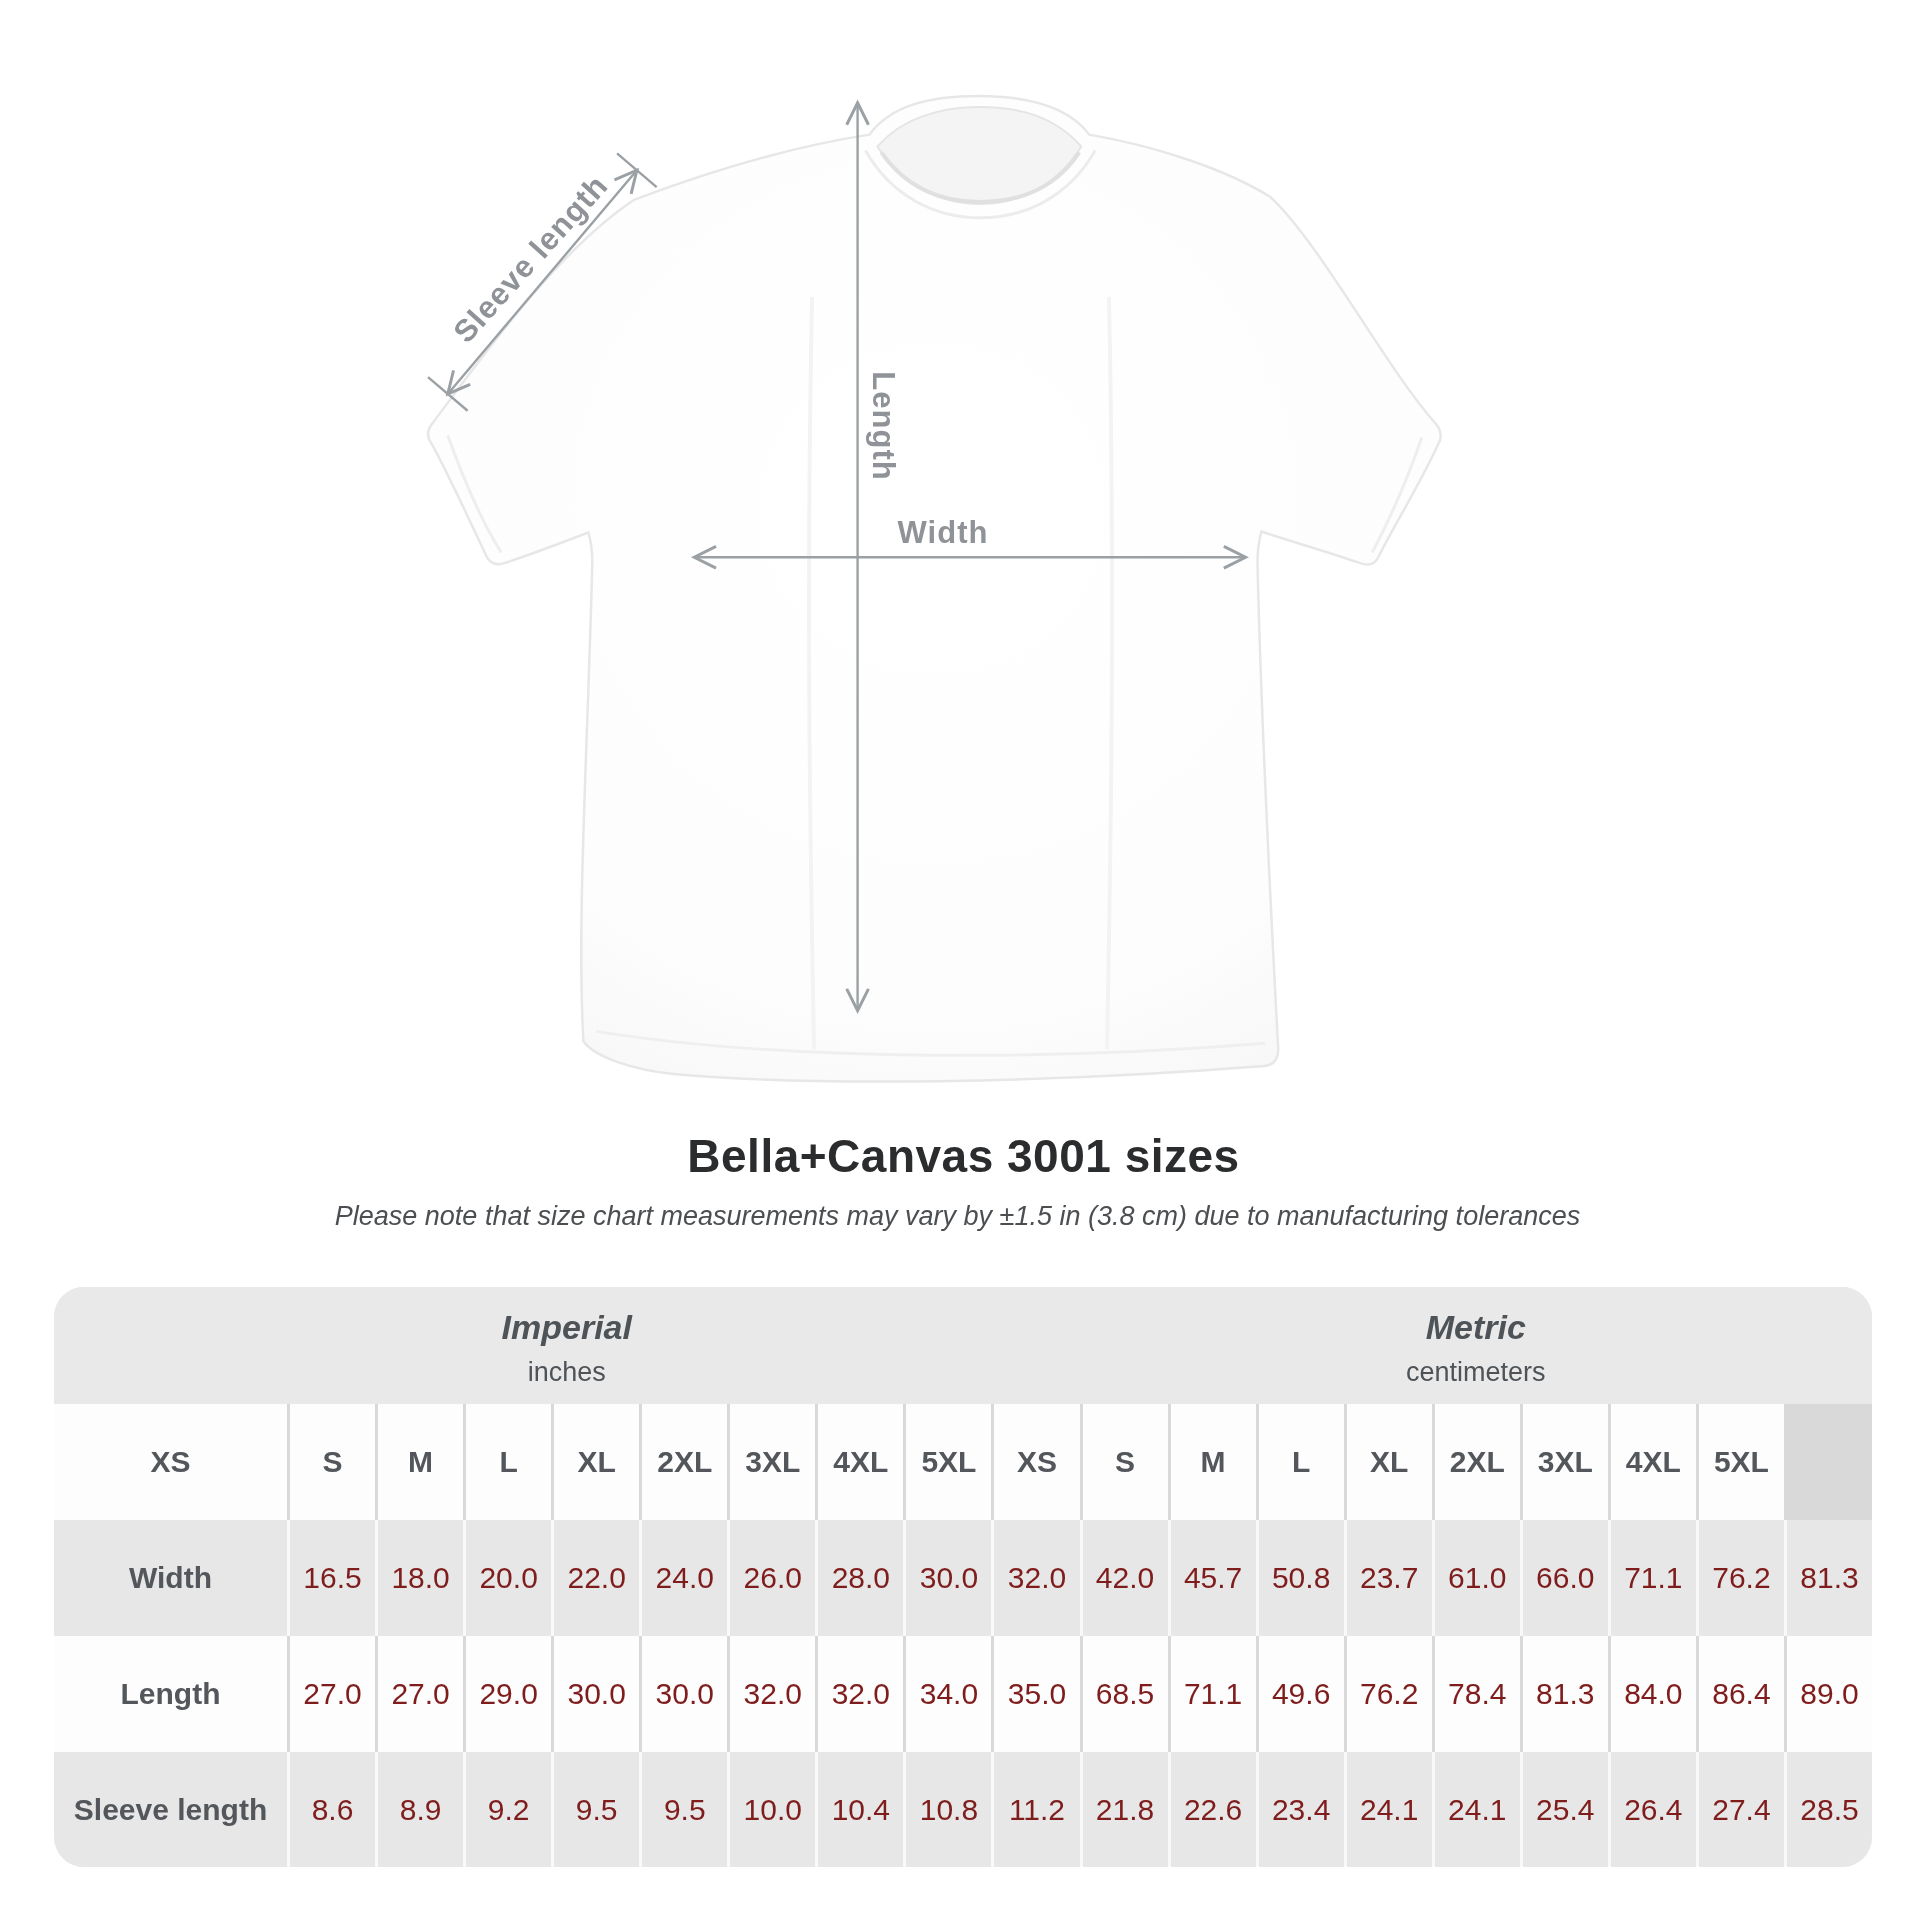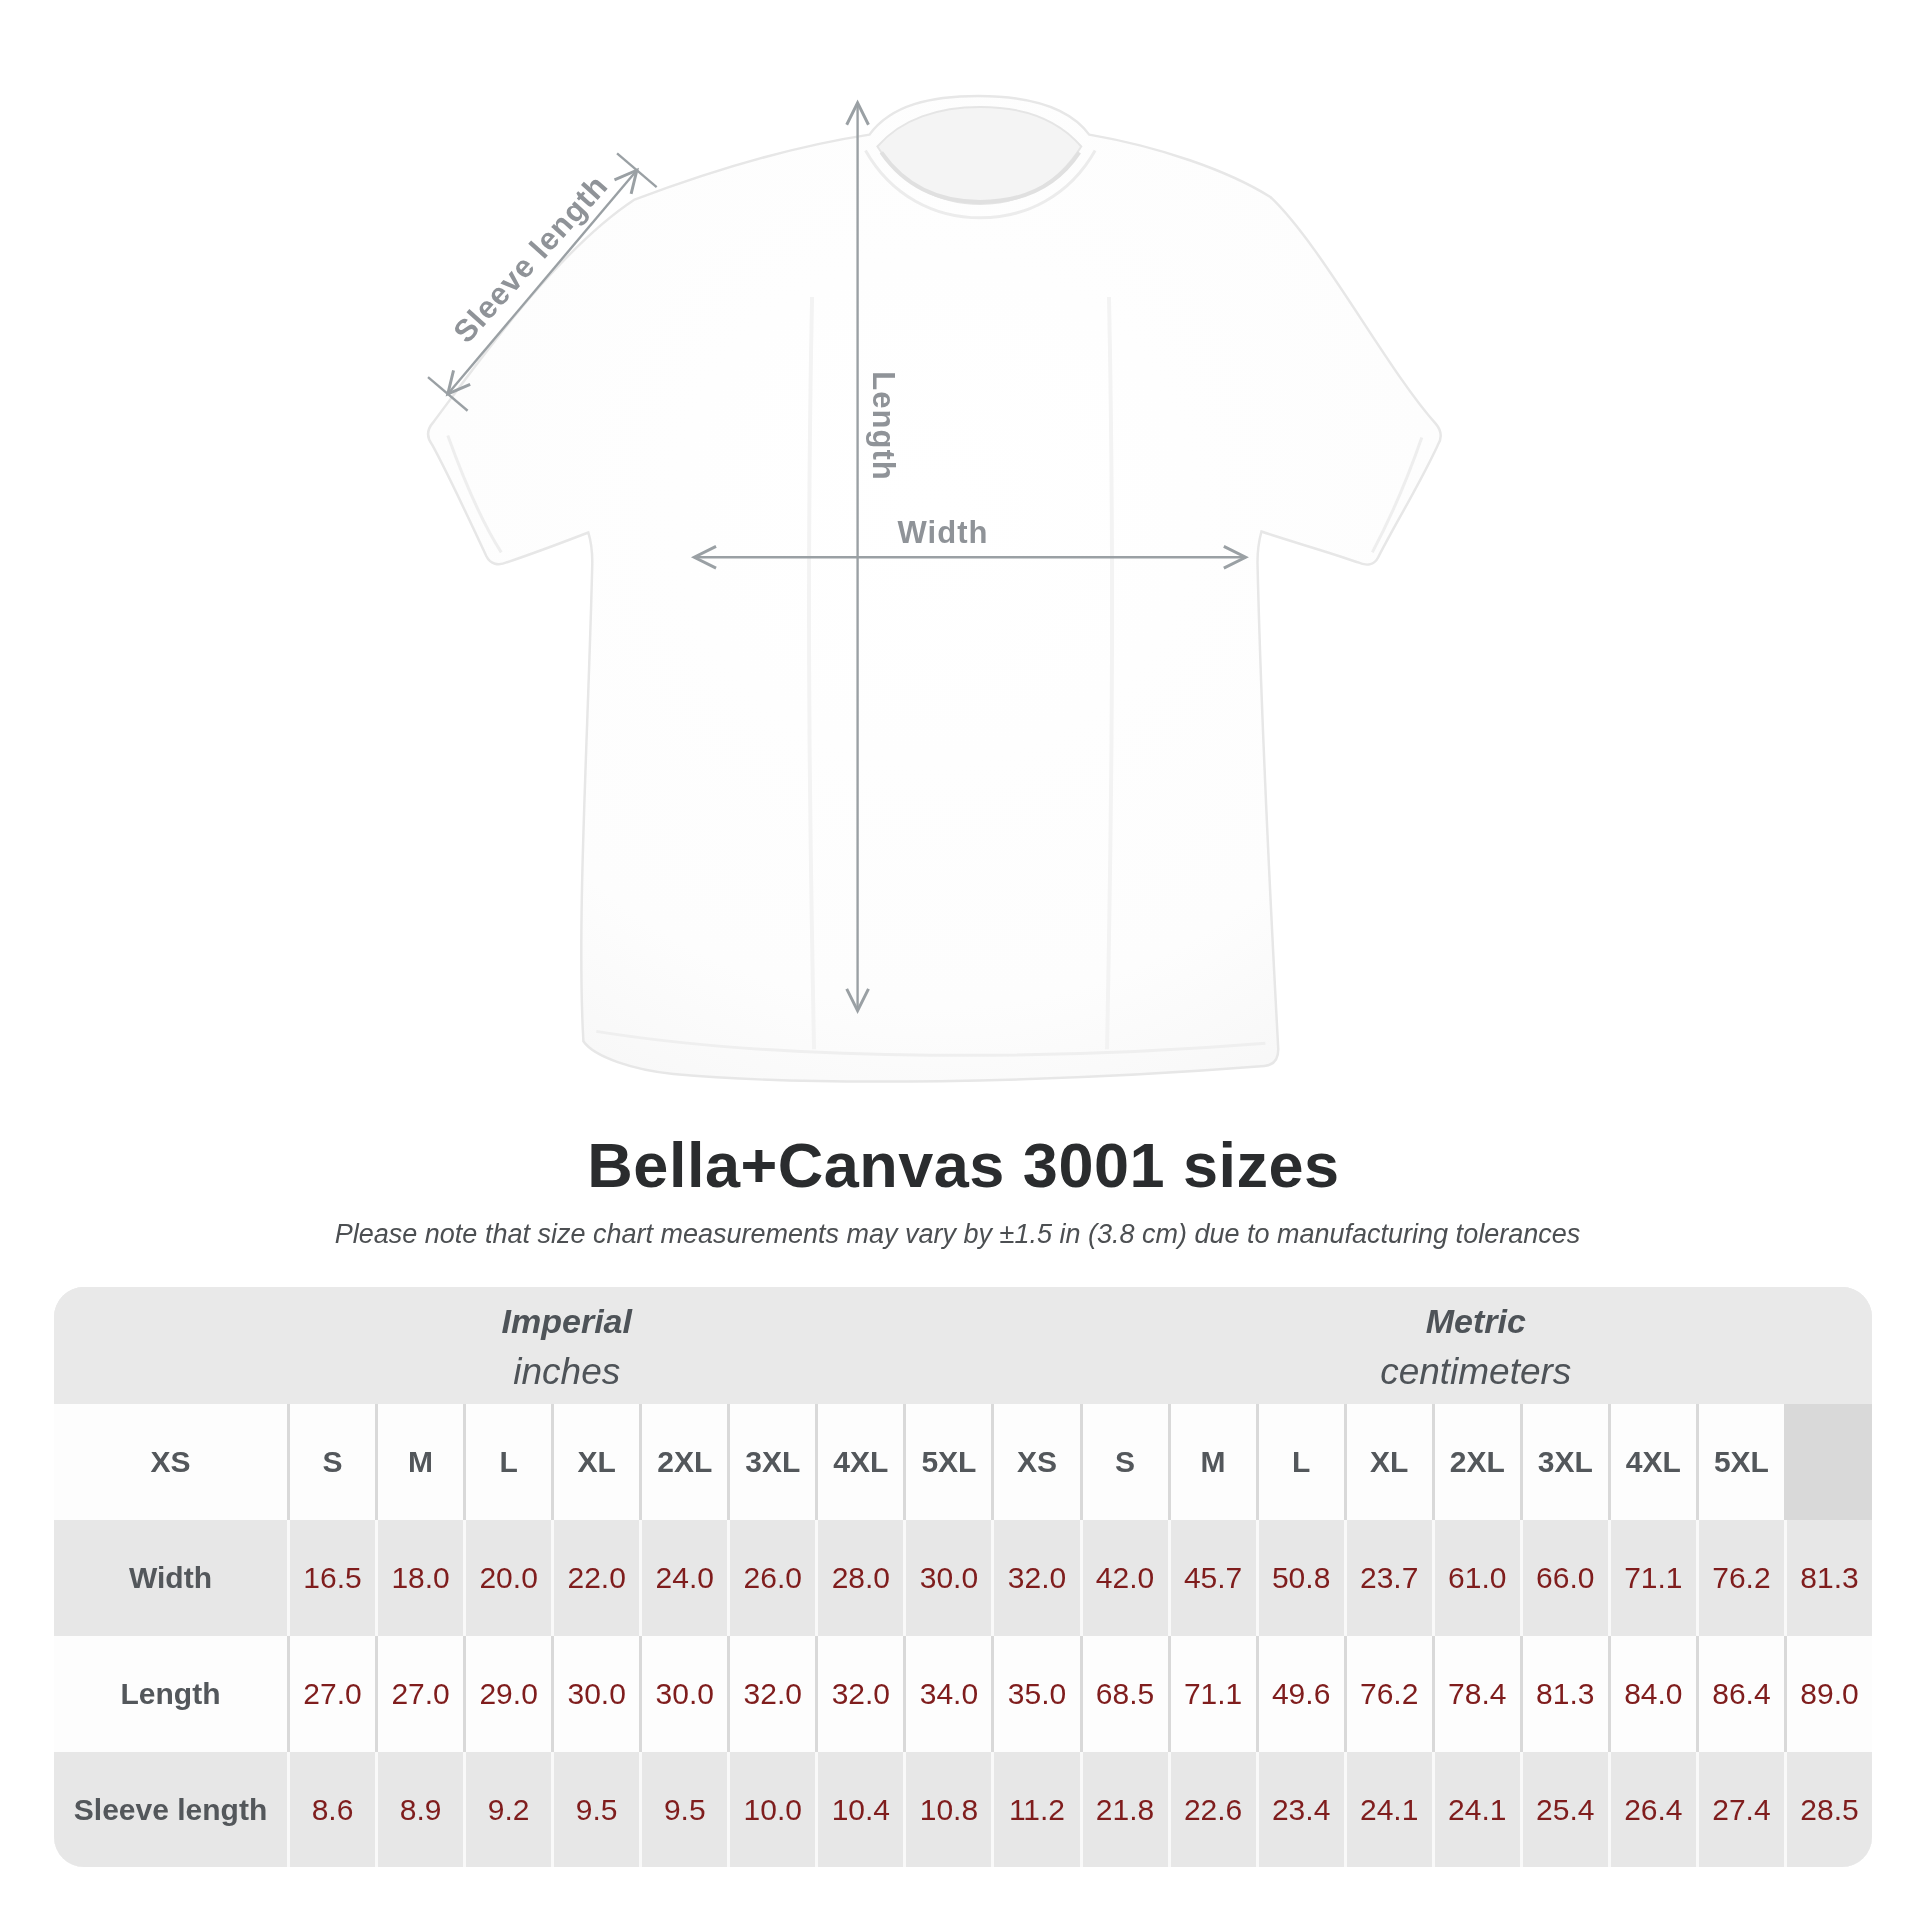--- a/index.html
+++ b/index.html
@@ -11,35 +11,35 @@
   .diagram{position:absolute;left:0;top:0;width:1927px;height:1168px;}
   .diagram svg{position:absolute;left:0;top:0;}
   .dim-label{
     position:absolute;color:#8f9398;font-weight:bold;font-size:31px;letter-spacing:1px;
     white-space:nowrap;transform:translate(-50%,-50%);
   }
   .dim-label.sleeve{transform:translate(-50%,-50%) rotate(-48deg);}
   .dim-label.length{transform:translate(-50%,-50%) rotate(90deg);}
   
   .title-block{position:absolute;left:0;top:1129px;width:1927px;text-align:center;}
-  .main-title{margin:0;font-size:63px;font-weight:bold;color:#2a2c2e;letter-spacing:0.5px;}
+  .main-title{margin:0;font-size:46px;font-weight:bold;color:#2a2c2e;letter-spacing:0.5px;}
   .sub-title{margin:18px 12px 0 0;font-size:27px;font-style:italic;color:#4c4f52;}
   
   .size-table{
     position:absolute;left:54px;top:1287px;width:1818px;height:580px;
     background:#e9e9e9;border-radius:30px;overflow:hidden;
   }
   .unit-header{
     display:grid;grid-template-columns:233px repeat(18,1fr);height:117px;background:#e9e9e9;
   }
   .unit-cell{display:flex;flex-direction:column;align-items:center;justify-content:center;gap:10px;padding-top:4px;}
   .unit-cell.imperial{grid-column:1 / 11;}
   .unit-cell.metric{grid-column:11 / 20;}
   .unit-label{font-size:34px;font-weight:bold;font-style:italic;color:#4e5358;}
-  .unit-sublabel{font-size:37px;font-style:italic;color:#4e5358;}
+  .unit-sublabel{font-size:27px;color:#4e5358;}
   .trow{display:grid;grid-template-columns:233px repeat(18,1fr);column-gap:3px;height:116px;}
   .trow.white{background:#d9d9d9;}
   .trow.gray{background:#f9f9f9;}
   .trow.white .cell{background:#fdfdfd;}
   .trow.gray .cell{background:#e7e7e7;}
   .cell{display:flex;align-items:center;justify-content:center;}
   .cell.lab{font-weight:bold;color:#53575b;font-size:30px;}
   .cell.val{color:#7f1d1d;font-size:30px;}
 </style>
 </head>

